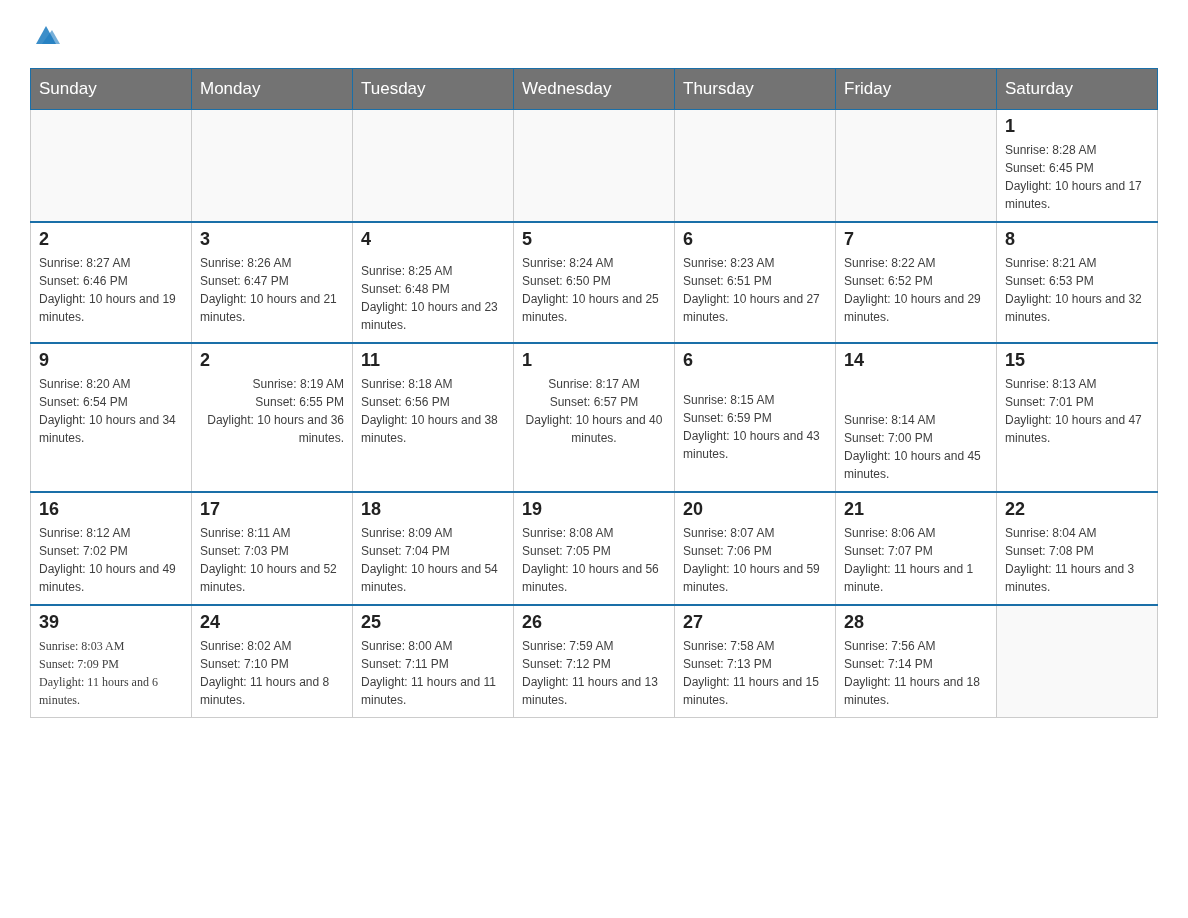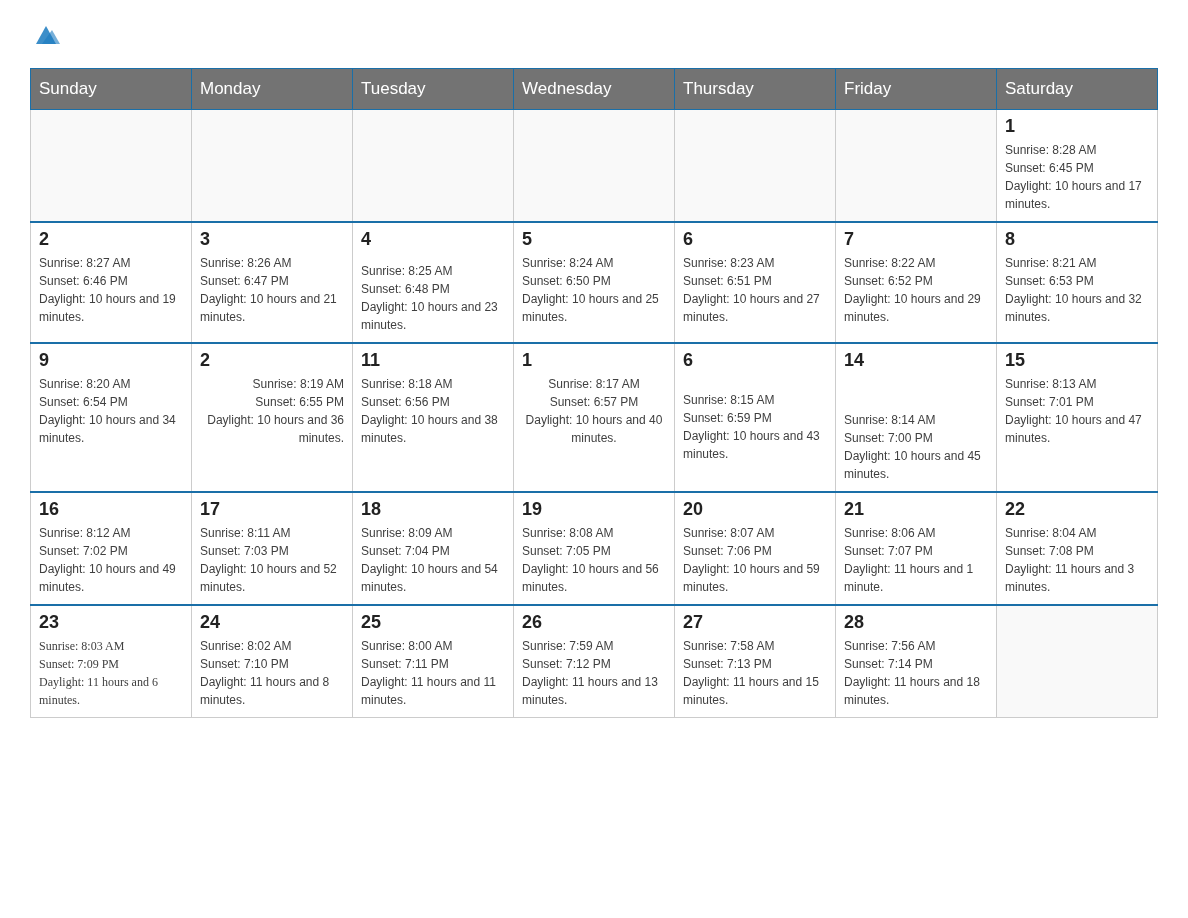--- a/index.html
+++ b/index.html
@@ -264,21 +264,21 @@
         </td>
         <td>
           <span class="day-number">22</span>
           <div class="day-info" style="white-space: pre-line;">Sunrise: 8:04 AM
 Sunset: 7:08 PM
 Daylight: 11 hours and 3 minutes.</div>
         </td>
       </tr>
       <tr class="row-week">
         <td>
-          <span class="day-number">23</span>
+          <span class="day-number">39</span>
           <div class="day-info" style="white-space: pre-line; font-family: Liberation Serif, serif;">Sunrise: 8:03 AM
 Sunset: 7:09 PM
 Daylight: 11 hours and 6 minutes.</div>
         </td>
         <td>
           <span class="day-number">24</span>
           <div class="day-info" style="white-space: pre-line;">Sunrise: 8:02 AM
 Sunset: 7:10 PM
 Daylight: 11 hours and 8 minutes.</div>
         </td>

